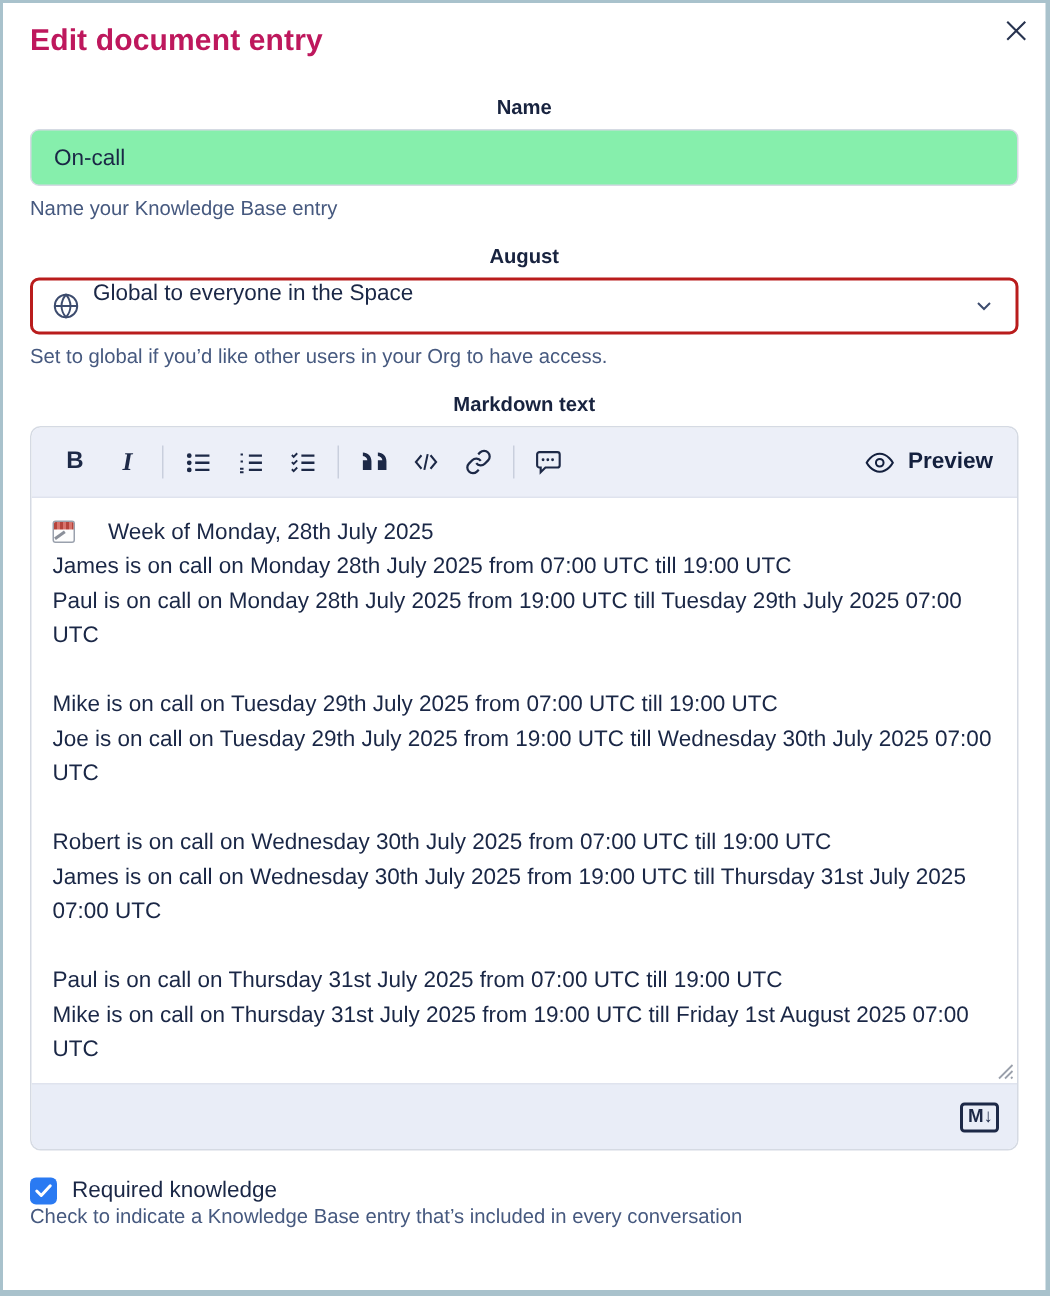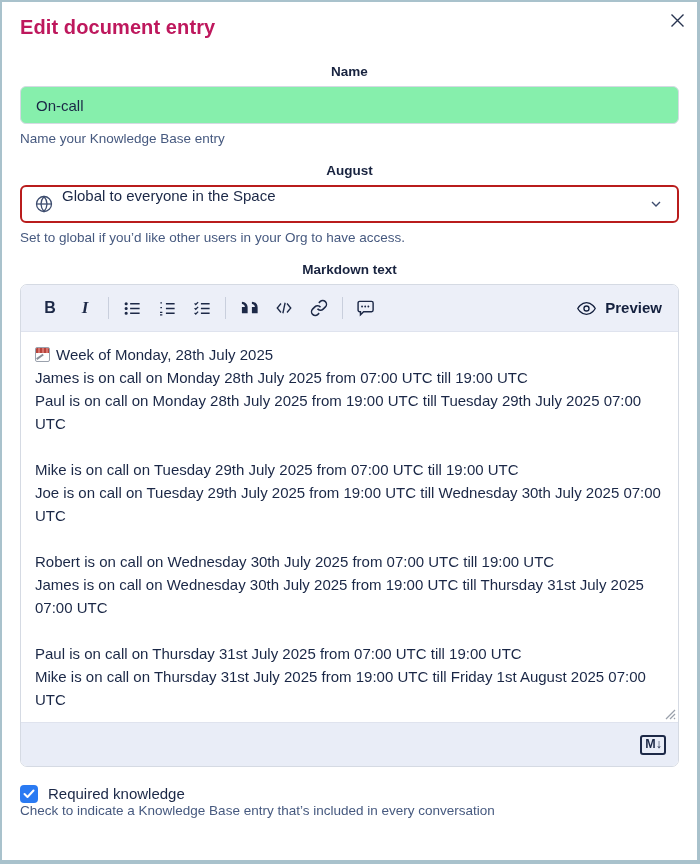--- a/index.html
+++ b/index.html
@@ -99,21 +99,21 @@
     font-size: 15px; font-weight: 700; color: #14203e;
   }
   .editor-body {
     position: relative;
     height: 390px;
     padding: 11px 14px 0 14px;
     font-size: 15px; line-height: 23px; color: #1a2746;
     overflow: hidden;
     cursor: text;
   }
-  .first-line { display: flex; align-items: center; gap: 6px; white-space: pre; }
+  .first-line { display: flex; align-items: center; gap: 22px; white-space: pre; }
   .cal-icon {
     position: relative;
     width: 15px; height: 15px;
     border: 1px solid #9aa1ad; border-radius: 2px;
     background: #fdfdfd;
     display: inline-block; flex: 0 0 auto;
   }
   .cal-icon::before {
     content: ""; position: absolute; left: 0; right: 0; top: 0; height: 4.5px;
     background: repeating-linear-gradient(90deg,#b5443c 0 2px,#d8736c 2px 4px);

